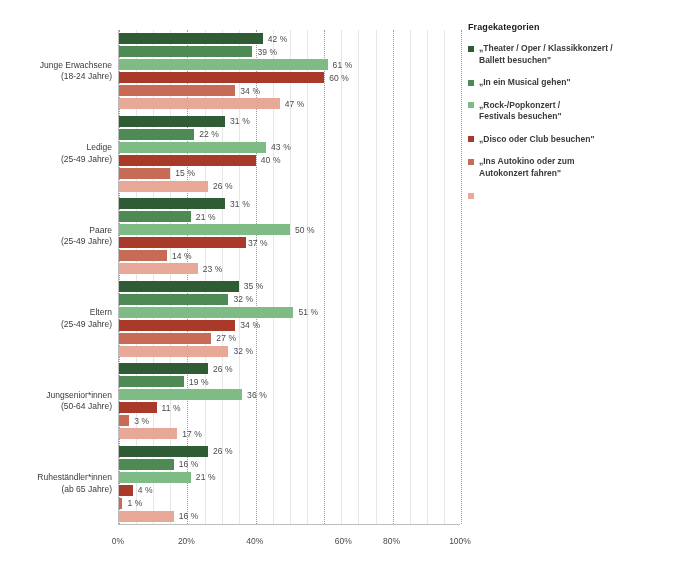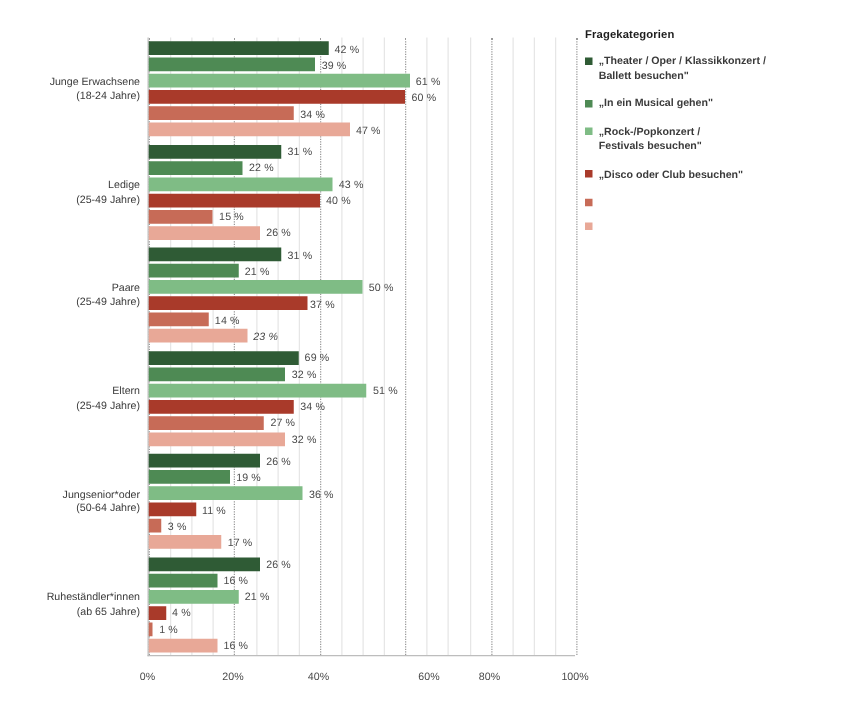--- a/index.html
+++ b/index.html
@@ -163,21 +163,21 @@
         </div>
         <div class="cat-label" style="top: 194.75px;">
           <div>Paare</div>
           <div>(25-49 Jahre)</div>
         </div>
         <div class="cat-label" style="top: 277.25px;">
           <div>Eltern</div>
           <div>(25-49 Jahre)</div>
         </div>
         <div class="cat-label" style="top: 359.75px;">
-          <div>Jungsenior*oder</div>
+          <div>Jungsenior*innen</div>
           <div>(50-64 Jahre)</div>
         </div>
         <div class="cat-label" style="top: 442.25px;">
           <div>Ruheständler*innen</div>
           <div>(ab 65 Jahre)</div>
         </div>
       </div>
 
     <div id="plot">
       <div id="gridlines">
@@ -272,27 +272,27 @@
             <div class="bar-row">
               <div class="bar" style="width: 126.54px; background: rgb(169, 58, 42);"></div>
               <span class="bar-label" style="left: 129px;">37 %</span>
             </div>
             <div class="bar-row">
               <div class="bar" style="width: 47.88px; background: rgb(199, 107, 87);"></div>
               <span class="bar-label" style="left: 52.88px;">14 %</span>
             </div>
             <div class="bar-row">
               <div class="bar" style="width: 78.66px; background: rgb(232, 168, 151);"></div>
-              <span class="bar-label" style="left: 83.66px; font-style: italic;">23 %</span>
+              <span class="bar-label" style="left: 83.66px;">23 %</span>
             </div>
           </div>
           <div class="group" style="top: 250.75px;">
             <div class="bar-row">
               <div class="bar" style="width: 119.7px; background: rgb(47, 91, 53);"></div>
-              <span class="bar-label" style="left: 124.7px;">69 %</span>
+              <span class="bar-label" style="left: 124.7px;">35 %</span>
             </div>
             <div class="bar-row">
               <div class="bar" style="width: 109.44px; background: rgb(78, 138, 84);"></div>
               <span class="bar-label" style="left: 114.44px;">32 %</span>
             </div>
             <div class="bar-row">
               <div class="bar" style="width: 174.42px; background: rgb(127, 188, 133);"></div>
               <span class="bar-label" style="left: 179.42px;">51 %</span>
             </div>
             <div class="bar-row">
@@ -397,20 +397,24 @@
           </span>
         </div>
         <div class="legend-item">
           <span class="legend-swatch" style="background: rgb(169, 58, 42);"></span>
           <span class="legend-text">
             <div>„Disco oder Club besuchen"</div>
           </span>
         </div>
         <div class="legend-item">
           <span class="legend-swatch" style="background: rgb(199, 107, 87);"></span>
+          <span class="legend-text">
+            <div>„Ins Autokino oder zum</div>
+            <div>Autokonzert fahren"</div>
+          </span>
         </div>
         <div class="legend-item">
           <span class="legend-swatch" style="background: rgb(232, 168, 151);"></span>
         </div>
       </div>
   </div>
 
 </div>
 
 </body></html>

